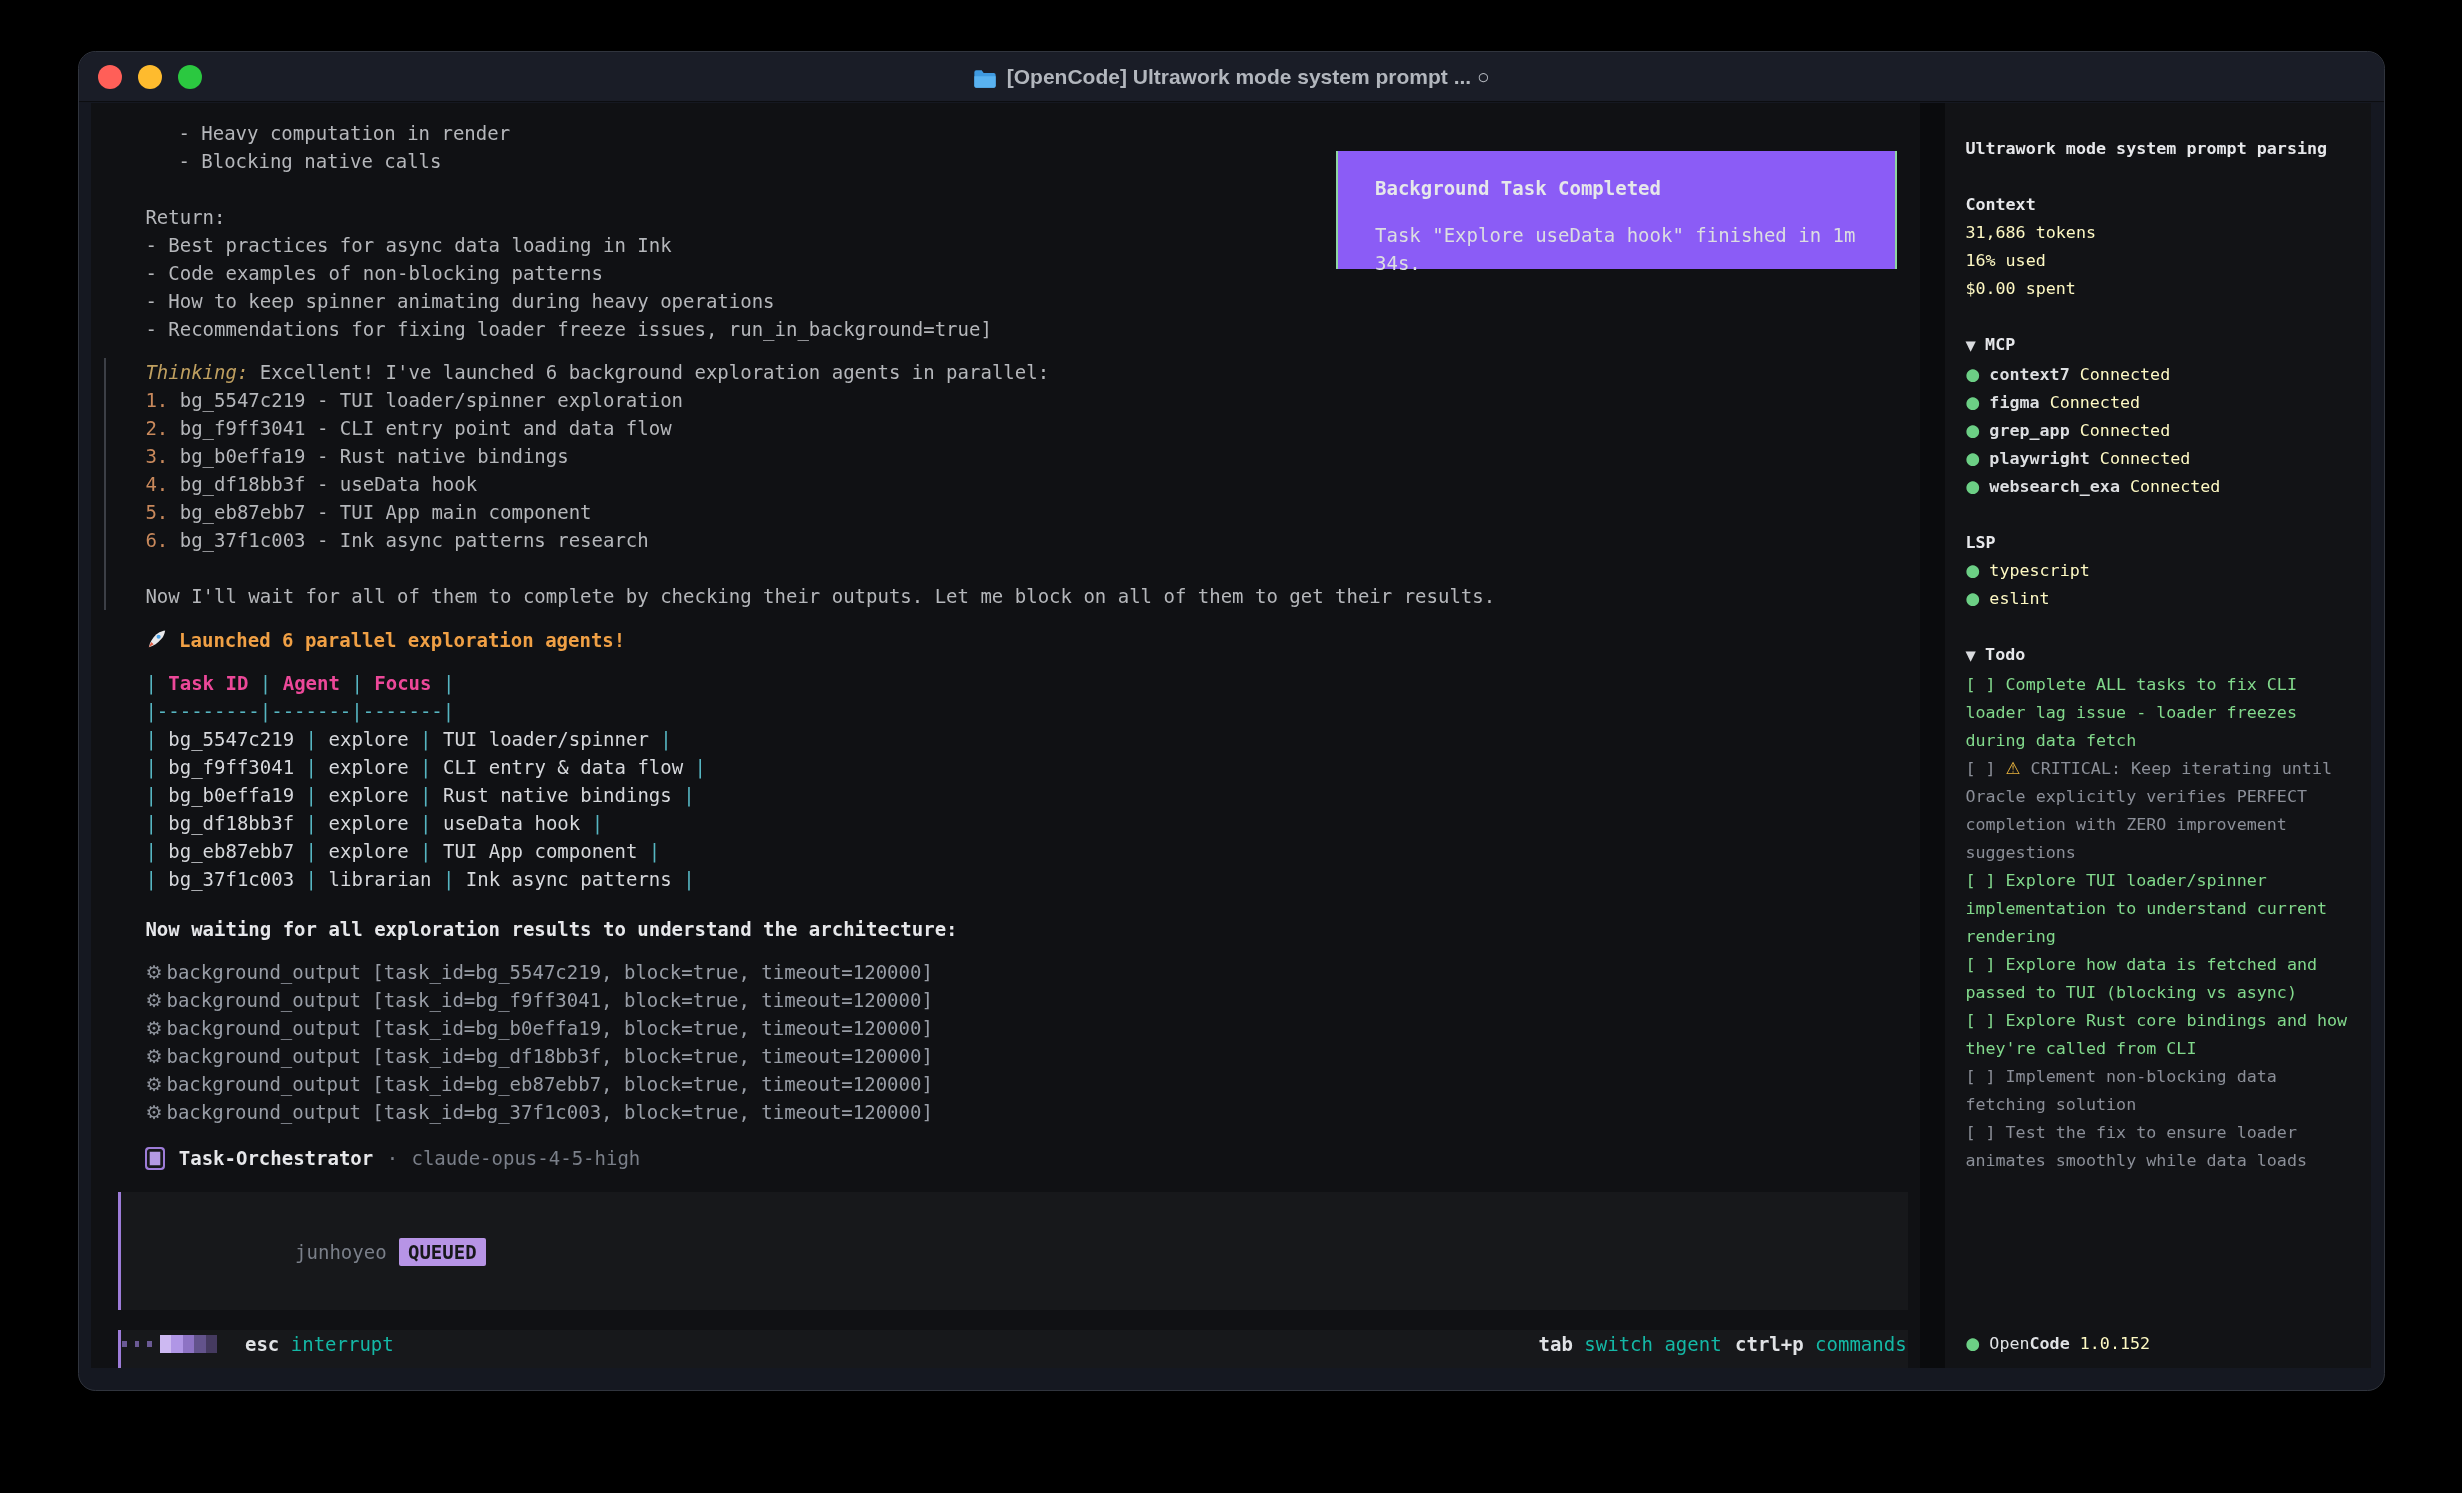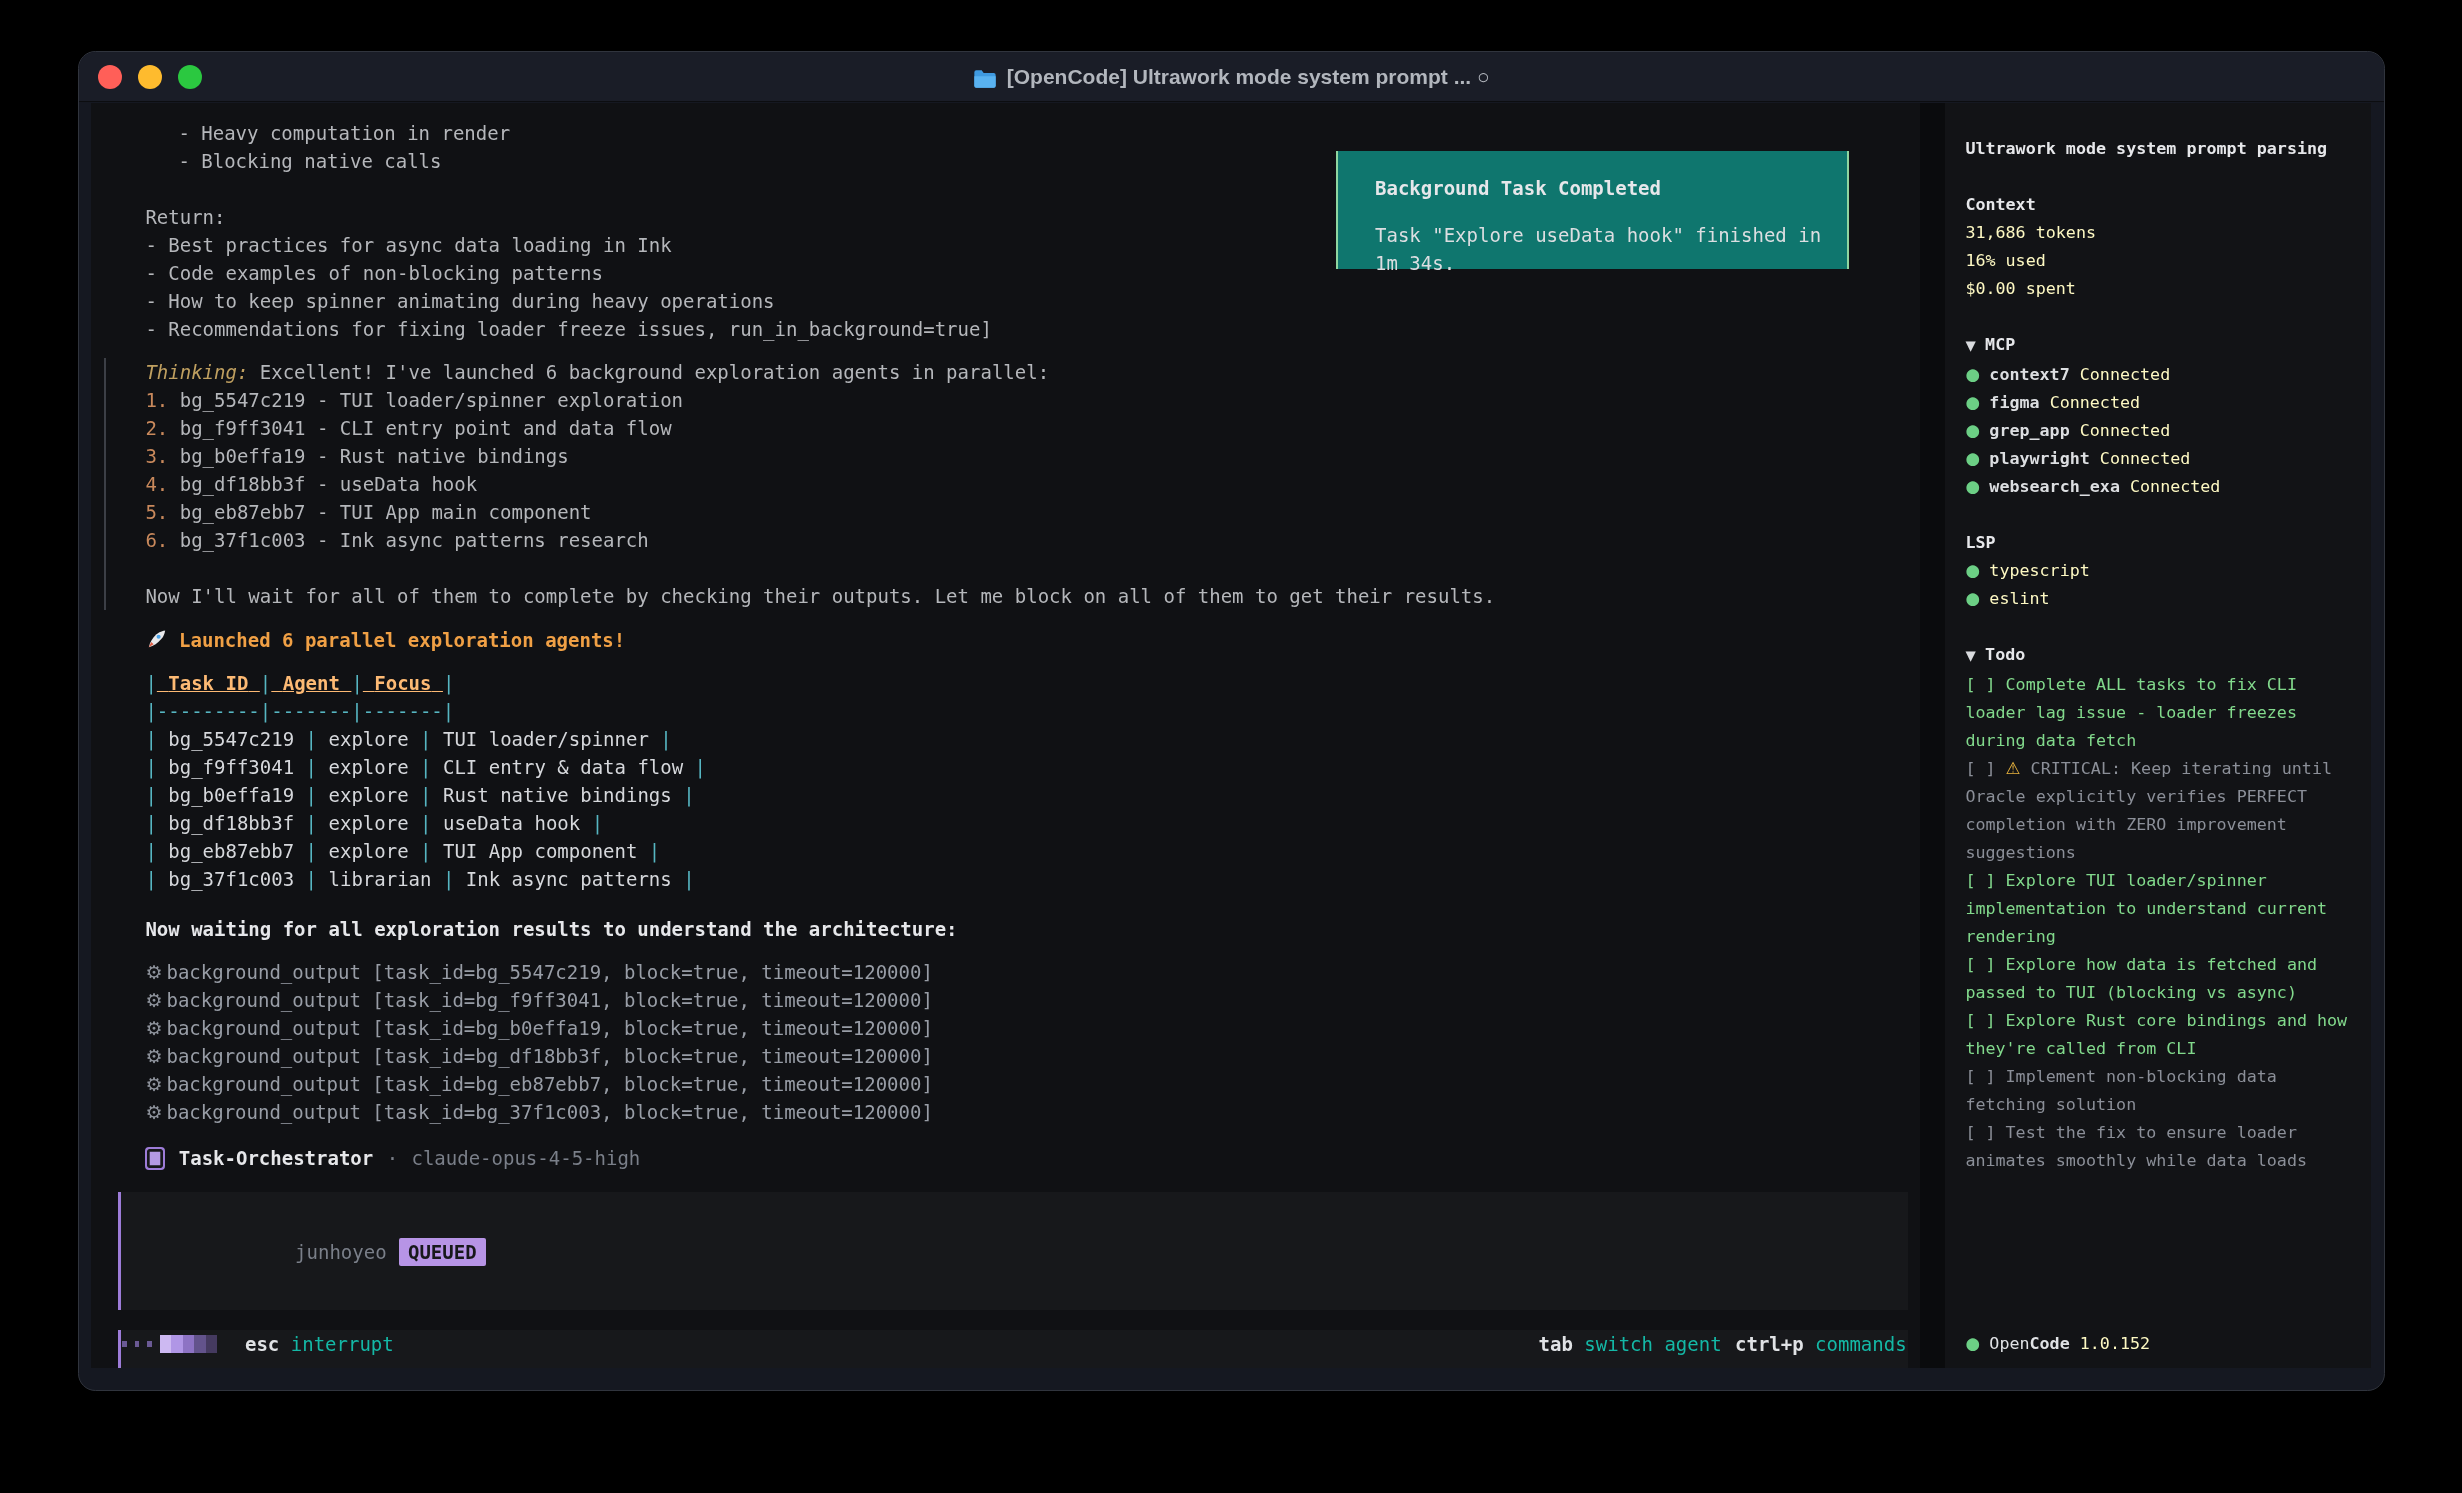--- a/index.html
+++ b/index.html
@@ -41,21 +41,21 @@
   .blk { padding-left:39px; border-left:2px solid transparent; }
   .blk.bordered { border-left-color:#3c3f46; }
   .line { min-height:28px; white-space:pre-wrap; }
   .line.indent { padding-left:33px; }
   .bright { color:#e6e7ea; font-weight:bold; }
   .thinking-label { color:#c0a060; font-style:italic; }
   .num { color:#c9895c; }
   .rocket-line { color:#f0a045; font-weight:bold; display:flex; align-items:center; gap:10.7px; margin-top:16px; }
   .tbl { line-height:24px; margin-top:17.4px; }
   .pipe { color:#56b6c2; }
-  .th { color:#fdba74; font-weight:bold;text-decoration:underline; }
+  .th { color:#ec4899; font-weight:bold; }
   .td { color:#d6d8dc; }
   .sep-row { color:#56b6c2; }
   .gear-lines { line-height:25.4px; margin-top:17.4px; color:#989da6; }
   .gear { font-family:"DejaVu Sans", sans-serif; color:#8d929b; margin-right:4px; }
   .agent-line { margin-top:16px; display:flex; align-items:center; gap:13.4px; }
   .agent-icon { width:20px; height:23px; border:2.7px solid #9d7cd8; border-radius:4px; background:#b49ae4; box-shadow:inset 0 0 0 2.7px #17181b; }
   .dim { color:#7a7f89; }
 
   .msg-block {
     margin:20px 5.4px 0 13.4px; background:#17181b; border-left:3.3px solid #9d7cd8;
@@ -76,22 +76,22 @@
   }
   .spinner { display:flex; align-items:center; gap:3.3px; margin-left:31px; }
   .sdot { width:4.7px; height:6.7px; background:#6b5a95; margin-right:4.7px; }
   .sseg { width:11.4px; height:17.4px; }
   .s1{background:#cdb9f2;} .s2{background:#b096e6;} .s3{background:#8d73c4;} .s4{background:#63538c;} .s5{background:#453a60;}
   .key { color:#e0e2e5; font-weight:bold; }
   .hint { color:#14b8a6; }
   .status-right { margin-left:auto; margin-right:13.4px; display:flex; gap:13.4px; }
 
   .notification {
-    position:absolute; left:1245px; top:48px; width:513px; height:118px;
-    background:#0f766e; border-left:2.7px solid #8fd6a0; border-right:2.7px solid #8fd6a0;
+    position:absolute; left:1245px; top:48px; width:561px; height:118px;
+    background:#8b5cf6; border-left:2.7px solid #8fd6a0; border-right:2.7px solid #8fd6a0;
     padding:23px 0 0 37px; font-size:19px; line-height:28px;
   }
   .notif-title { color:#e6e7ea; font-weight:bold; }
   .notif-body { color:#dcdee1; margin-top:19px; }
 
   
   .sb-title { color:#e6e7ea; font-weight:bold; }
   .sb-section { margin-top:28px; }
   .sb-head { color:#e6e7ea; font-weight:bold; }
   .sb-gray { color:#fef9c3; }

